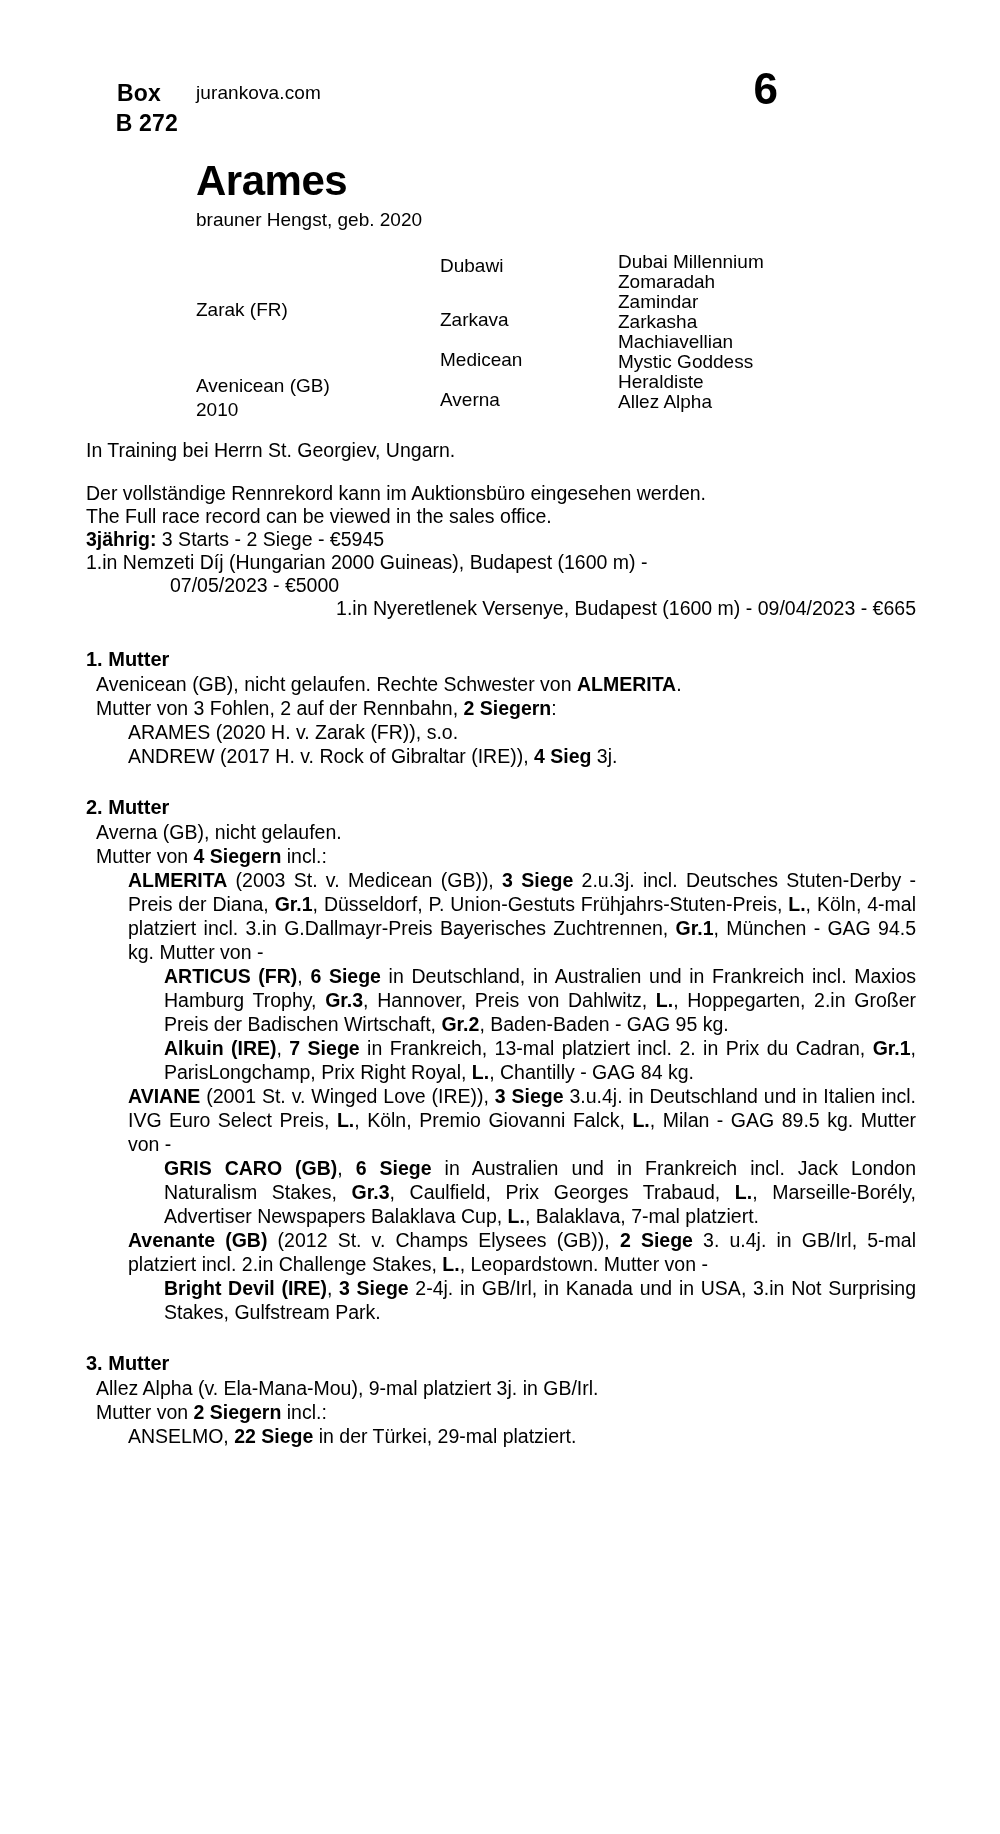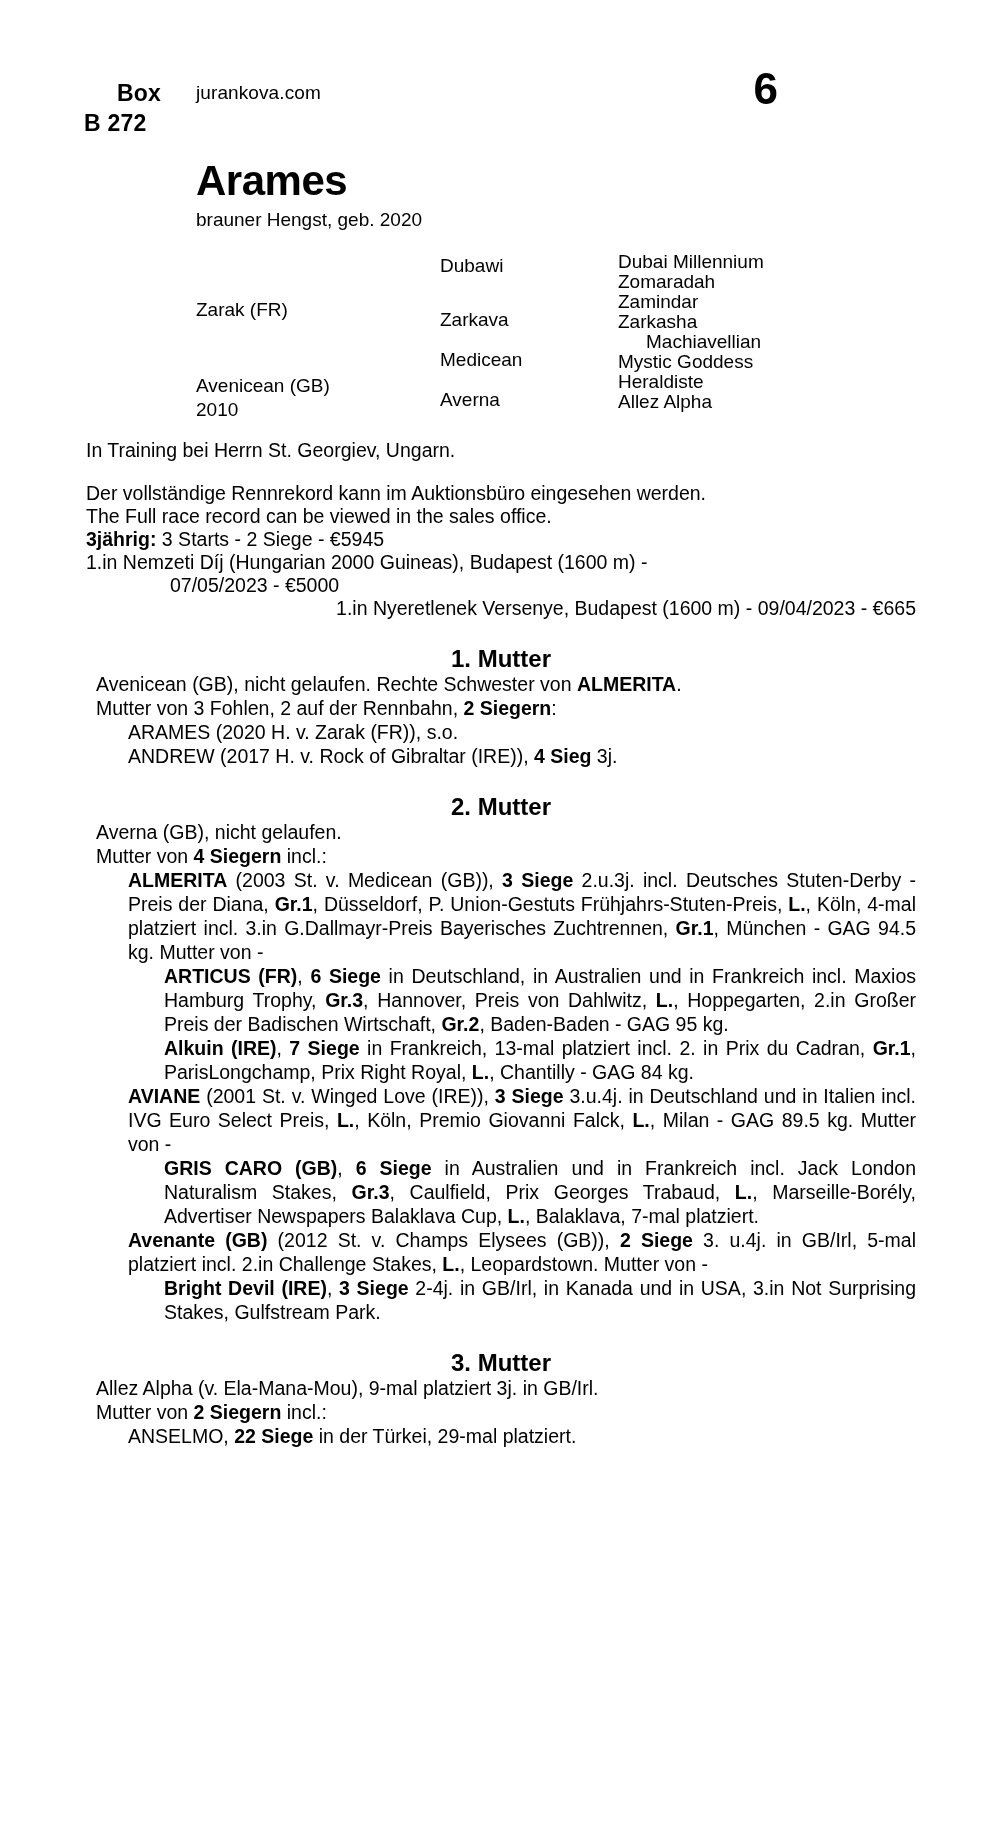--- a/index.html
+++ b/index.html
@@ -31,21 +31,21 @@
   .box-block {
     position: absolute;
     left: 100px;
     top: 0;
     font-weight: bold;
     font-size: 23px;
     line-height: 30px;
     letter-spacing: 0.2px;
   }
   .box-line1 { display: block; text-align: center; width: 78px;}
-  .box-line2 { display: block; text-align: left; margin-left: -16px;}
+  .box-line2 { display: block; text-align: right; margin-left: -16px;}
   .site-url {
     position: absolute;
     left: 196px;
     top: 4px;
     font-size: 19px;
     letter-spacing: 0.1px;
   }
   .lot-number {
     position: absolute;
     right: 222px;
@@ -90,21 +90,21 @@
   .gp1 { top: 12px; }
   .gp2 { top: 66px; }
   .gp3 { top: 106px; }
   .gp4 { top: 146px; }
 
   .gg { position: absolute; left: 0; white-space: nowrap; }
   .gg1 { top: 0px; }
   .gg2 { top: 20px; }
   .gg3 { top: 40px; }
   .gg4 { top: 60px; }
-  .gg5 { top: 80px; margin-left: 28px; }
+  .gg5 { top: 80px; }
   .gg6 { top: 100px; }
   .gg7 { top: 120px; }
   .gg8 { top: 140px; }
   .col-right { top: 8px; }
 
   
   .body-wrap {
     margin: 18px 0 0 0;
     padding: 0 84px 0 86px;
     font-size: 19.5px;
@@ -123,23 +123,22 @@
     display: block;
     padding-left: 84px;
     text-align: left;
   }
   .race-line2 { text-align: right; }
 
   
   .section { margin-top: 26px; }
   .section-title {
     font-weight: bold;
-    font-size: 24px;
+    font-size: 20px;
     line-height: 26px;
-    text-align: center;
   }
   .lvl1 { padding-left: 10px; }
   .lvl2 { padding-left: 42px; }
   .lvl2, .lvl3 {
     text-align: justify;
     text-align-last: left;
   }
   .entry {
     text-align: justify;
     text-align-last: left;

